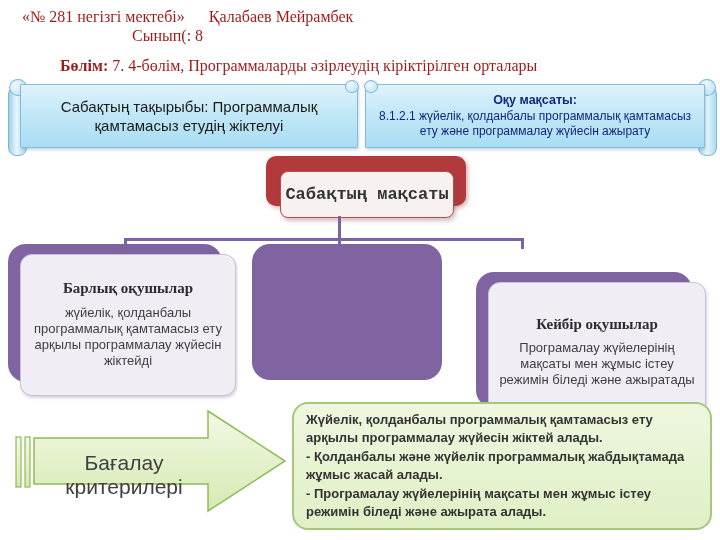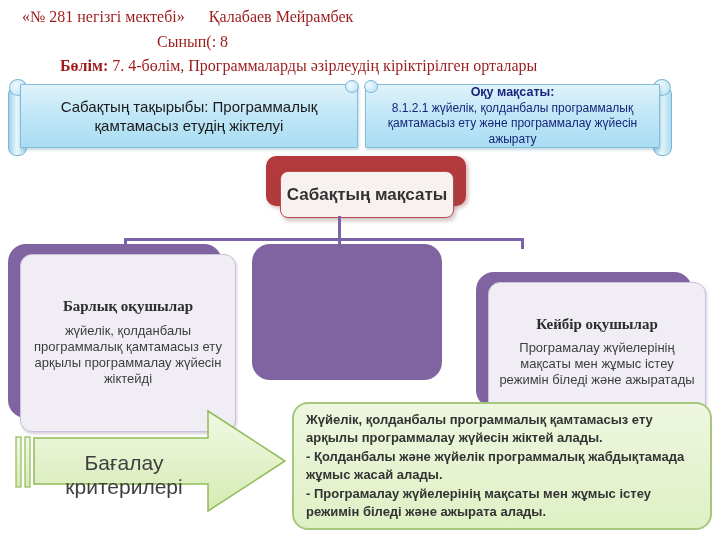--- a/index.html
+++ b/index.html
@@ -4,28 +4,28 @@
 <style>
   html,body{margin:0;padding:0;background:#fff;}
   .slide{position:relative;width:720px;height:540px;background:#ffffff;overflow:hidden;
          font-family:"Liberation Sans",sans-serif;}
 
   
   .hdr{position:absolute;left:0;top:6px;width:720px;height:72px;
        font-family:"Liberation Serif",serif;color:#9E1B1B;font-size:16px;white-space:pre;}
   .hl{position:absolute;}
   .l1{left:22px;top:2px;}
-  .l2{left:132px;top:27px;margin-left:25px;}
+  .l2{left:132px;top:21px;}
   .l3{left:60px;top:51px;}
   .b{font-weight:bold;}
 
   
   .scroll{position:absolute;top:76px;height:80px;}
   .scroll-l{left:8px;width:350px;}
-  .scroll-r{left:365px;width:307px;}
+  .scroll-r{left:365px;width:352px;}
   .roll{position:absolute;top:10px;width:17px;height:68px;border:1px solid #7FB5D3;border-radius:8px;
         background:linear-gradient(90deg,#9ED2EA,#E8F6FC 45%,#AADCF2);}
   .scroll-l .roll{left:0;}
   .scroll-r .roll{right:0;}
   .curl{position:absolute;width:16px;height:15px;border-radius:50%;border:1px solid #7FB5D3;
         background:radial-gradient(circle at 35% 35%,#F0FAFE,#B6E0F3);top:3px;}
   .scroll-l .curl{left:1px;}
   .scroll-r .curl{right:1px;}
   .panel{position:absolute;top:8px;height:64px;border:1px solid #83BBD8;border-radius:1px;
          background:linear-gradient(180deg,#DFF3FB 0%,#C2E7F7 45%,#A9DDF3 100%);
@@ -40,34 +40,34 @@
   .topic-text{font-size:15px;line-height:1.3;color:#1B1B1B;}
   .obj-title{font-size:12.5px;font-weight:bold;color:#16267A;line-height:1.3;}
   .obj-body{font-size:12px;color:#16267A;line-height:1.3;}
 
   
   .goal{position:absolute;left:266px;top:156px;width:200px;height:62px;}
   .goal-shadow{position:absolute;left:0;top:0;width:200px;height:50px;border-radius:10px;
                background:#B23A3D;box-shadow:2px 2px 4px rgba(150,60,60,.4);}
   .goal-front{position:absolute;left:14px;top:15px;width:172px;height:45px;border-radius:8px;
               background:#F7F2EF;border:1px solid #BB4A4C;display:flex;align-items:center;justify-content:center;
-              font-family:Liberation Sans, sans-serif;font-weight:bold;font-size:17px;color:#333;
+              font-family:Liberation Mono, monospace;font-weight:bold;font-size:17px;color:#333;
               box-shadow:2px 3px 4px rgba(120,80,80,.35);}
 
   
   .conn{position:absolute;background:#7A63A8;}
   .c-v1{left:338px;top:216px;width:3px;height:24px;}
   .c-h{left:124px;top:238px;width:400px;height:3px;}
   .c-d1{left:124px;top:240px;width:3px;height:9px;}
   .c-d2{left:338px;top:240px;width:3px;height:9px;}
   .c-d3{left:521px;top:240px;width:3px;height:9px;}
 
   
   .card{position:absolute;}
-  #card1{left:8px;top:244px;width:228px;height:188px;}
+  #card1{left:8px;top:244px;width:228px;height:152px;}
   #card2{left:252px;top:244px;width:204px;height:150px;}
   #card3{left:476px;top:244px;width:230px;height:150px;margin-top:28px;}
   .card-back{position:absolute;left:0;top:0;right:14px;bottom:14px;border-radius:18px;background:#8064A2;}
   .card-front{position:absolute;left:12px;top:10px;right:0;bottom:0;border-radius:12px;
               background:#F0EEF4;border:1px solid #C9C0DA;display:flex;flex-direction:column;
               align-items:center;justify-content:center;padding:6px 10px;box-sizing:border-box;
               text-align:center;box-shadow:1px 2px 3px rgba(120,100,150,.3);}
   .card-title{font-family:"Liberation Serif",serif;font-weight:bold;font-size:15px;color:#2D2D2D;line-height:1.15;}
   .card-body{font-size:13px;color:#3E3E3E;line-height:1.25;margin-top:7px;}
 

